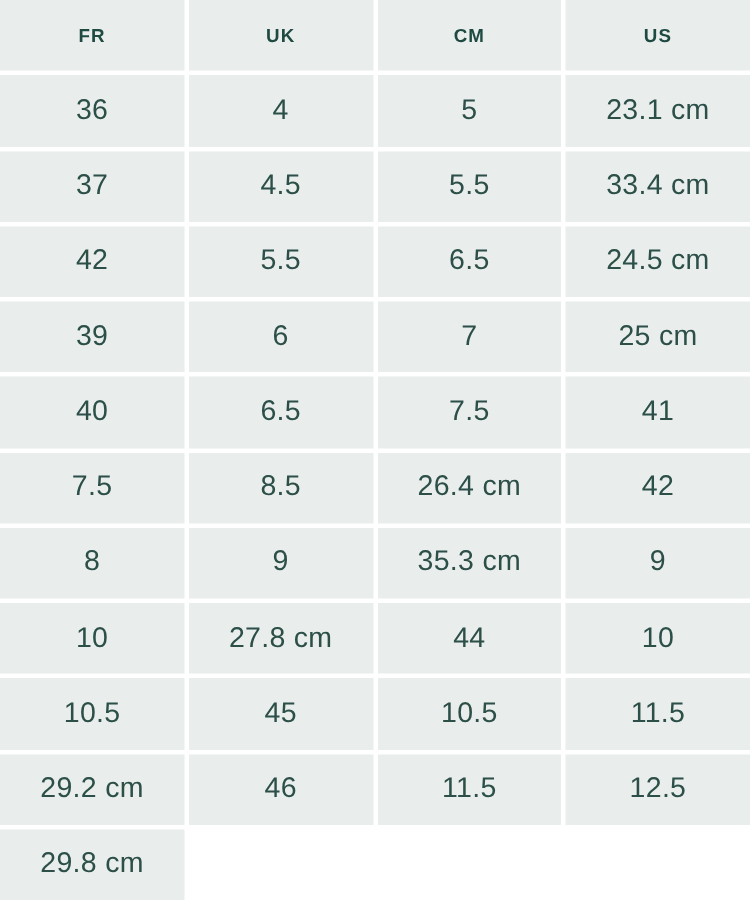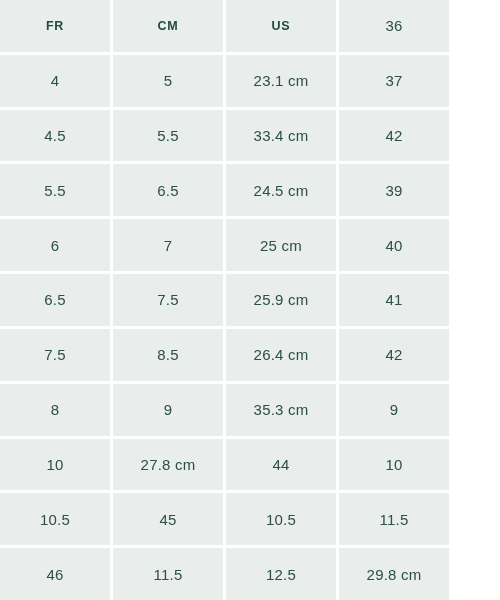--- a/index.html
+++ b/index.html
@@ -7,38 +7,38 @@
     margin: 0;
     padding: 0;
     width: 500px;
     height: 600px;
     background: #ffffff;
     font-family: "Liberation Sans", sans-serif;
     -webkit-font-smoothing: antialiased;
   }
 
   #size-table {
-    width: 449px;
+    width: 500px;
     height: 600px;
     display: grid;
     grid-template-columns: repeat(4, 1fr);
     grid-auto-rows: 1fr;
     gap: 3px;
     background: #ffffff;
     box-sizing: border-box;
   }
 
   .cell {
     background: #e9edec;
     display: flex;
     align-items: center;
     justify-content: center;
     text-align: center;
     color: #234b43;
-    font-size: 15px;
+    font-size: 19px;
     letter-spacing: 0.2px;
     overflow: hidden;
     box-sizing: border-box;
   }
 
   .cell.header {
     font-weight: 700;
     font-size: 12.5px;
     letter-spacing: 0.7px;
     color: #1e4a42;
@@ -47,20 +47,21 @@
   .cell.data {
     font-weight: 400;
     color: #2c4f48;
   }
 </style>
 </head>
 <body>
 
 <div id="size-table">
     <div class="cell header">FR</div>
+    <div class="cell header">UK</div>
     <div class="cell header">CM</div>
     <div class="cell header">US</div>
     <div class="cell data">36</div>
     <div class="cell data">4</div>
     <div class="cell data">5</div>
     <div class="cell data">23.1 cm</div>
     <div class="cell data">37</div>
     <div class="cell data">4.5</div>
     <div class="cell data">5.5</div>
     <div class="cell data">33.4 cm</div>
@@ -68,35 +69,35 @@
     <div class="cell data">5.5</div>
     <div class="cell data">6.5</div>
     <div class="cell data">24.5 cm</div>
     <div class="cell data">39</div>
     <div class="cell data">6</div>
     <div class="cell data">7</div>
     <div class="cell data">25 cm</div>
     <div class="cell data">40</div>
     <div class="cell data">6.5</div>
     <div class="cell data">7.5</div>
-    <div class="cell data">25.9 cm</div>
     <div class="cell data">41</div>
     <div class="cell data">7.5</div>
     <div class="cell data">8.5</div>
     <div class="cell data">26.4 cm</div>
     <div class="cell data">42</div>
     <div class="cell data">8</div>
     <div class="cell data">9</div>
     <div class="cell data">35.3 cm</div>
     <div class="cell data">9</div>
     <div class="cell data">10</div>
     <div class="cell data">27.8 cm</div>
     <div class="cell data">44</div>
     <div class="cell data">10</div>
     <div class="cell data">10.5</div>
     <div class="cell data">45</div>
     <div class="cell data">10.5</div>
     <div class="cell data">11.5</div>
+    <div class="cell data">29.2 cm</div>
     <div class="cell data">46</div>
     <div class="cell data">11.5</div>
     <div class="cell data">12.5</div>
     <div class="cell data">29.8 cm</div>
   </div>
 
 </body></html>

